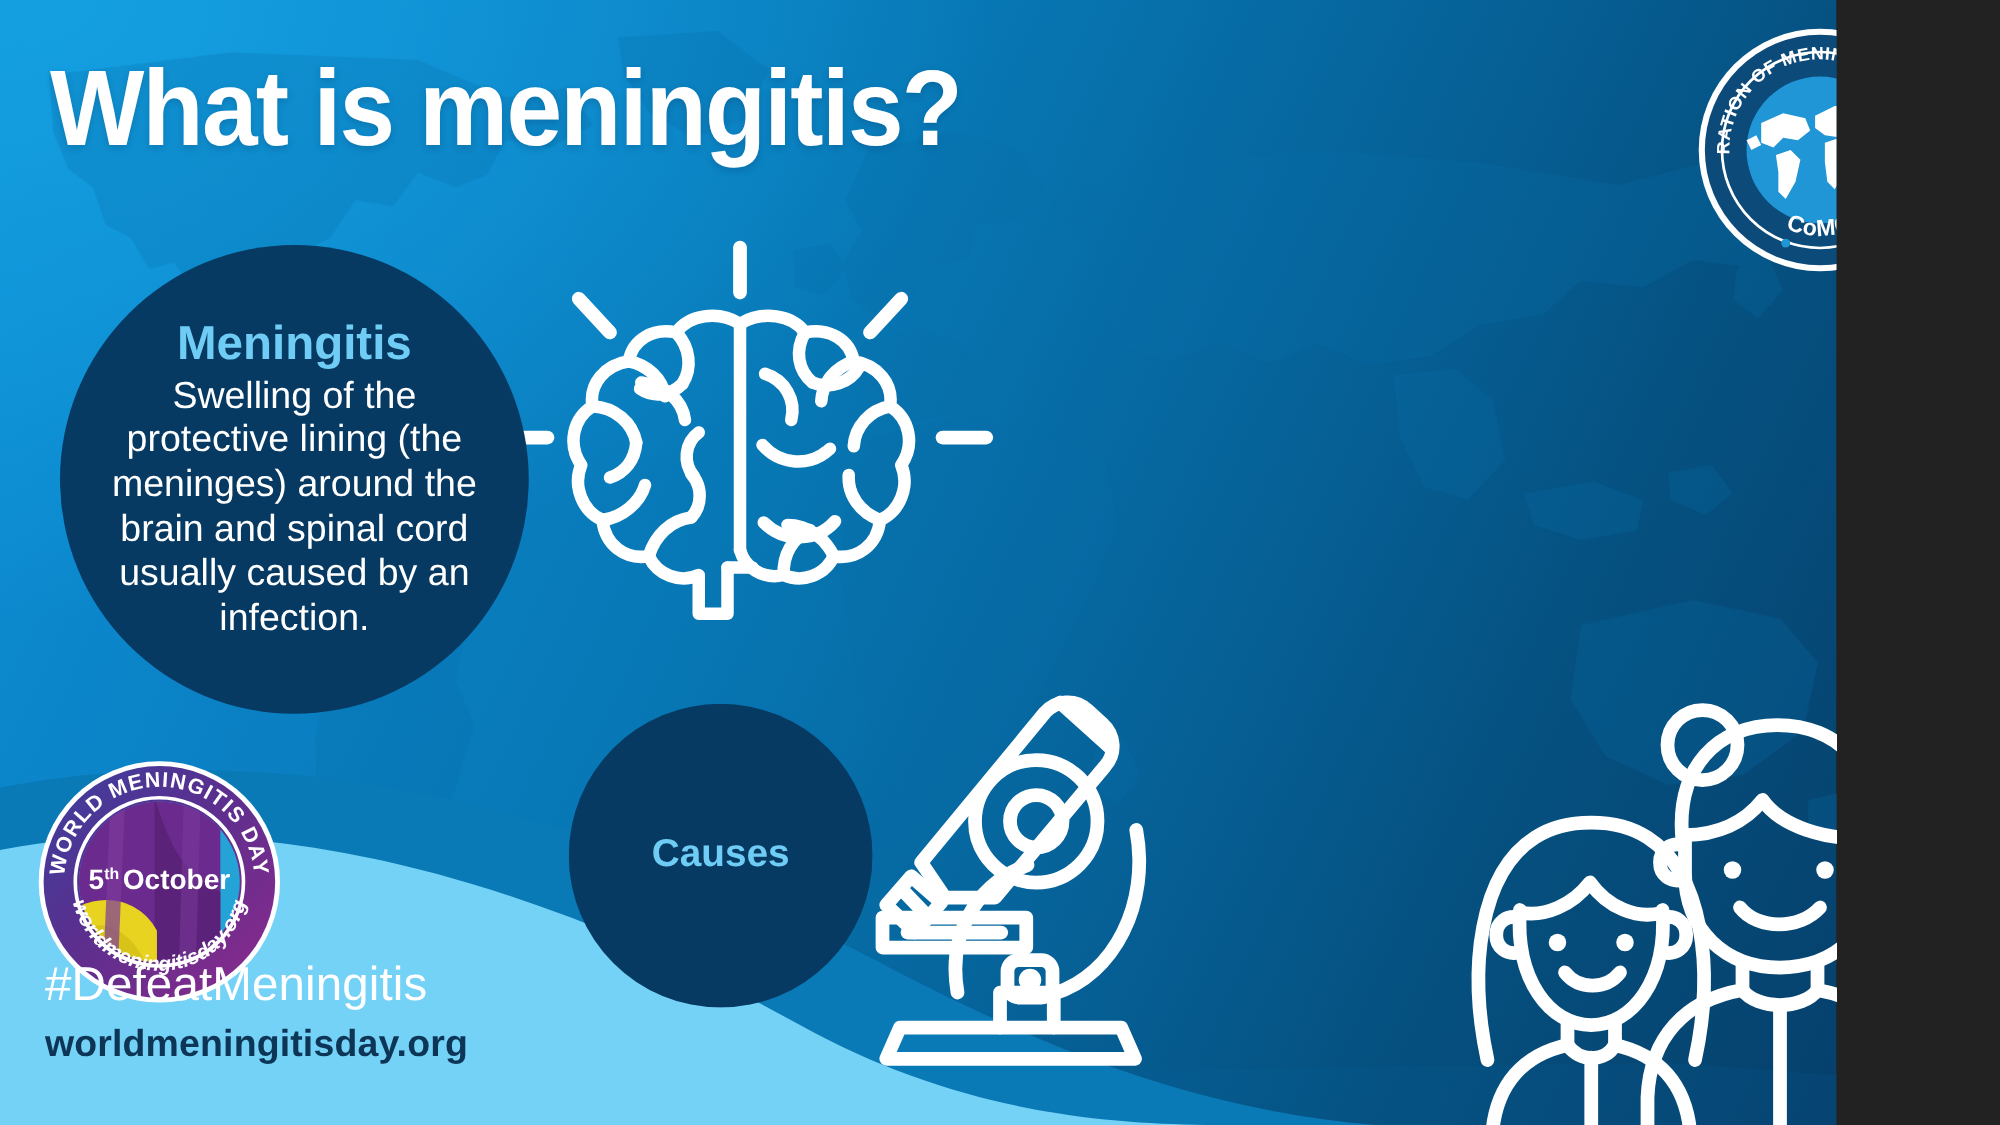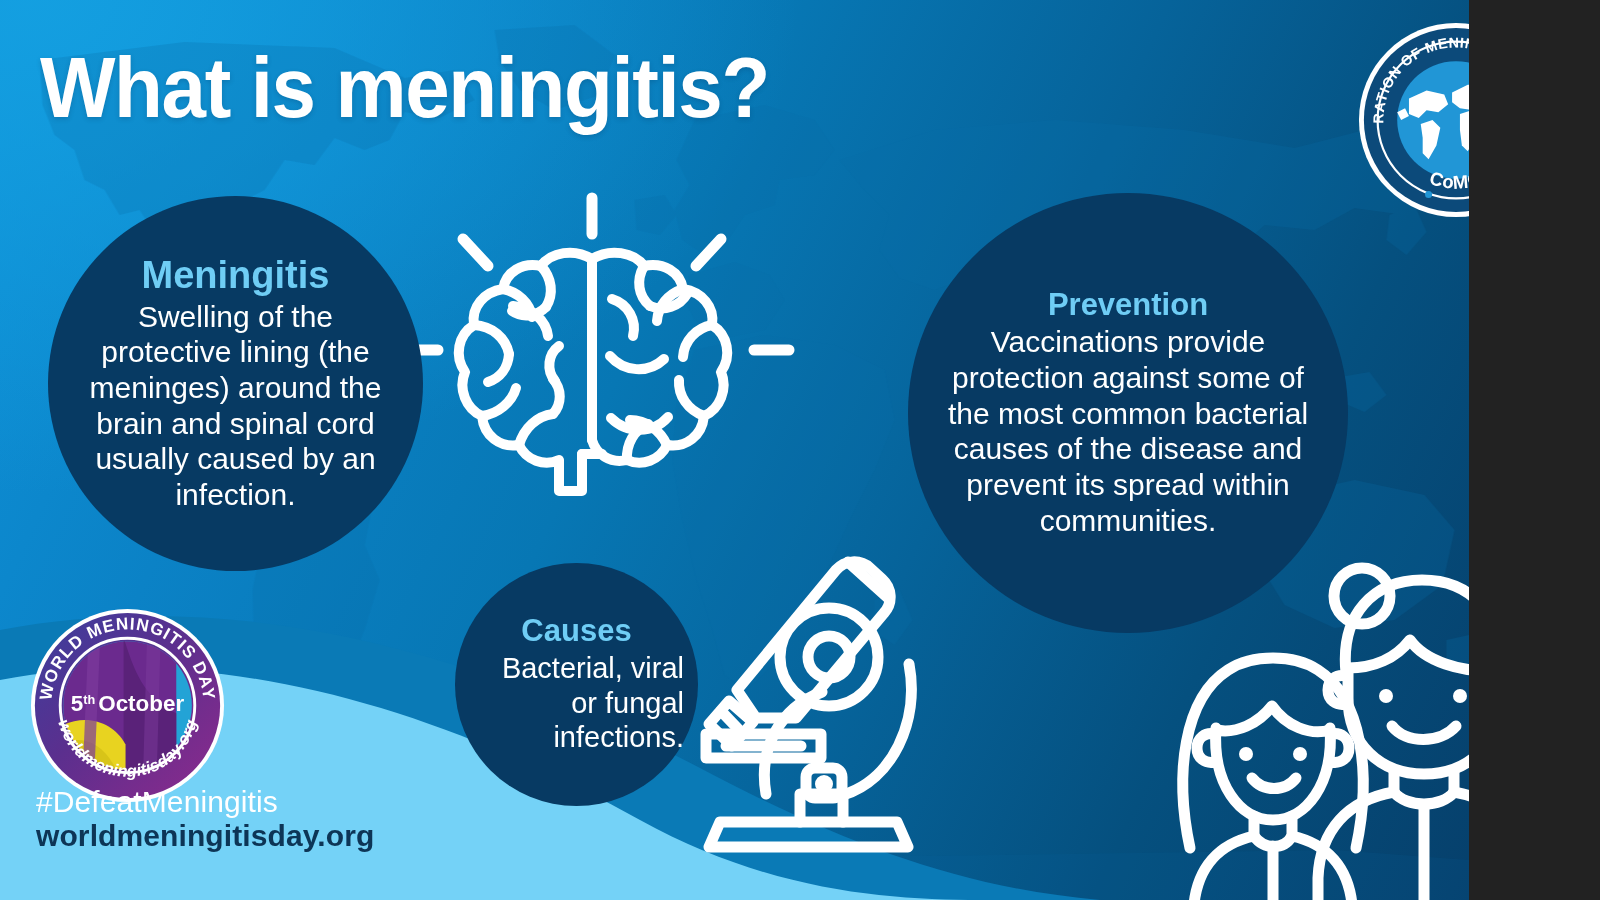--- a/index.html
+++ b/index.html
@@ -78,22 +78,22 @@
   
   #como-logo { position:absolute; left:1358px; top:22px; width:196px; height:196px; }
   #como-logo svg { width:100%; height:100%; display:block; }
 
   
   #wmd-badge { position:absolute; left:30px; top:608px; width:195px; height:195px; }
   #wmd-badge svg { width:100%; height:100%; display:block; }
 
   
   #footer-hashtag {
-    position:absolute; left:36px; top:785px;
-    color:#ffffff; font-size:30px; font-weight:400; letter-spacing:0.1px;
+    position:absolute; left:36px; top:767px;
+    color:#ffffff; font-size:38px; font-weight:400; letter-spacing:0.1px;
   }
   #footer-url {
     position:absolute; left:36px; top:819px;
     color:#0d3556; font-size:30px; font-weight:700; letter-spacing:0.1px;
   }
 </style>
 </head>
 <body>
 
 <div class="canvas">
@@ -338,26 +338,21 @@
         <tspan>5</tspan><tspan font-size="13" dy="-8">th</tspan><tspan dy="8" dx="3">October</tspan>
       </text>
     </svg>
   </div>
 
   <div class="bubble" id="bubble-meningitis">
     <div class="b-head">Meningitis</div>
     <div class="b-body">Swelling of the protective lining (the meninges) around the brain and spinal cord usually caused by an infection.</div>
   </div>
 
-  <div class="bubble" id="bubble-prevention">
-    <div class="b-head">Prevention</div>
-    <div class="b-body">Vaccinations provide protection against some of the most common bacterial causes of the disease and prevent its spread within communities.</div>
-  </div>
 
   <div class="bubble" id="bubble-causes">
     <div class="b-head">Causes</div>
-    <div class="b-body">Bacterial, viral or fungal infections.</div>
   </div>
 
   <div id="footer-hashtag">#DefeatMeningitis</div>
   <a id="footer-url" href="#" style="text-decoration:none;">worldmeningitisday.org</a>
 
 </div>
 
 </body></html>

